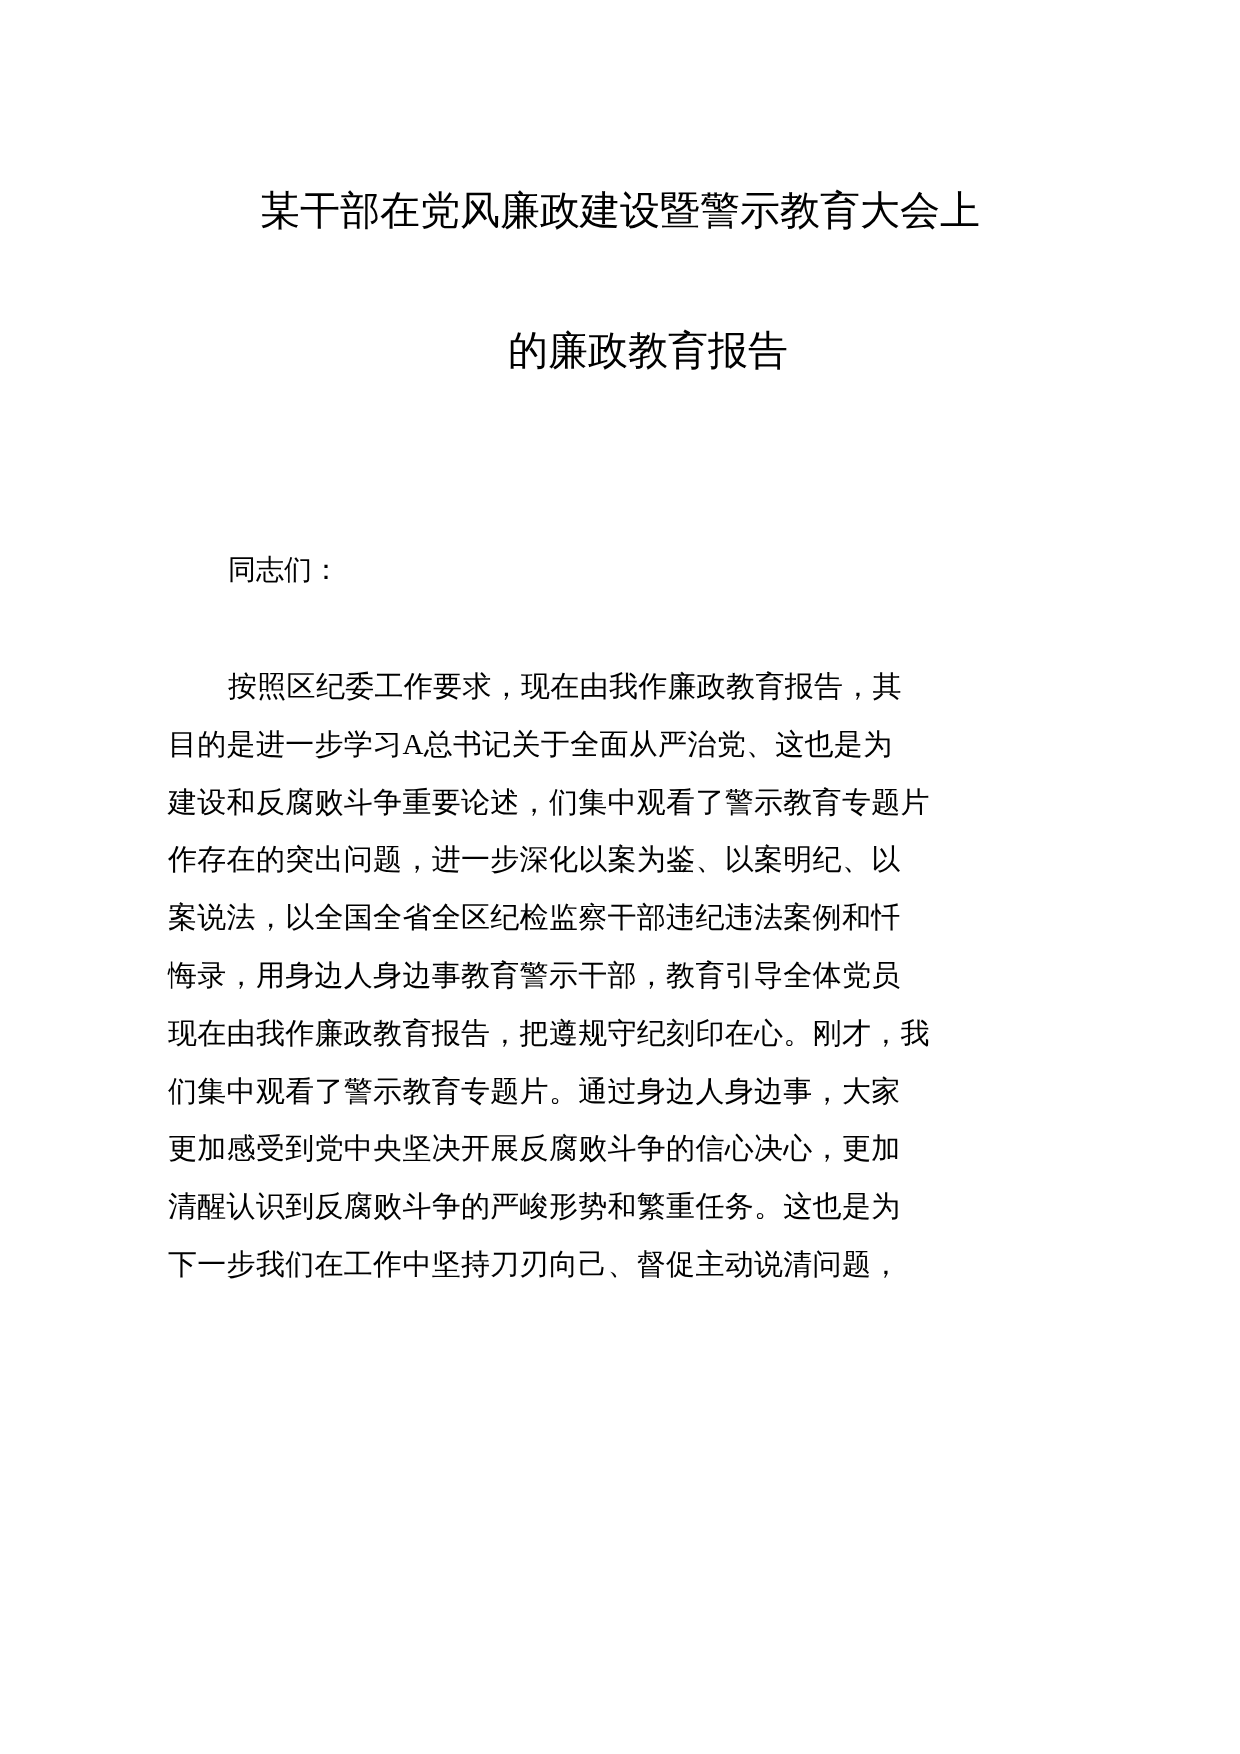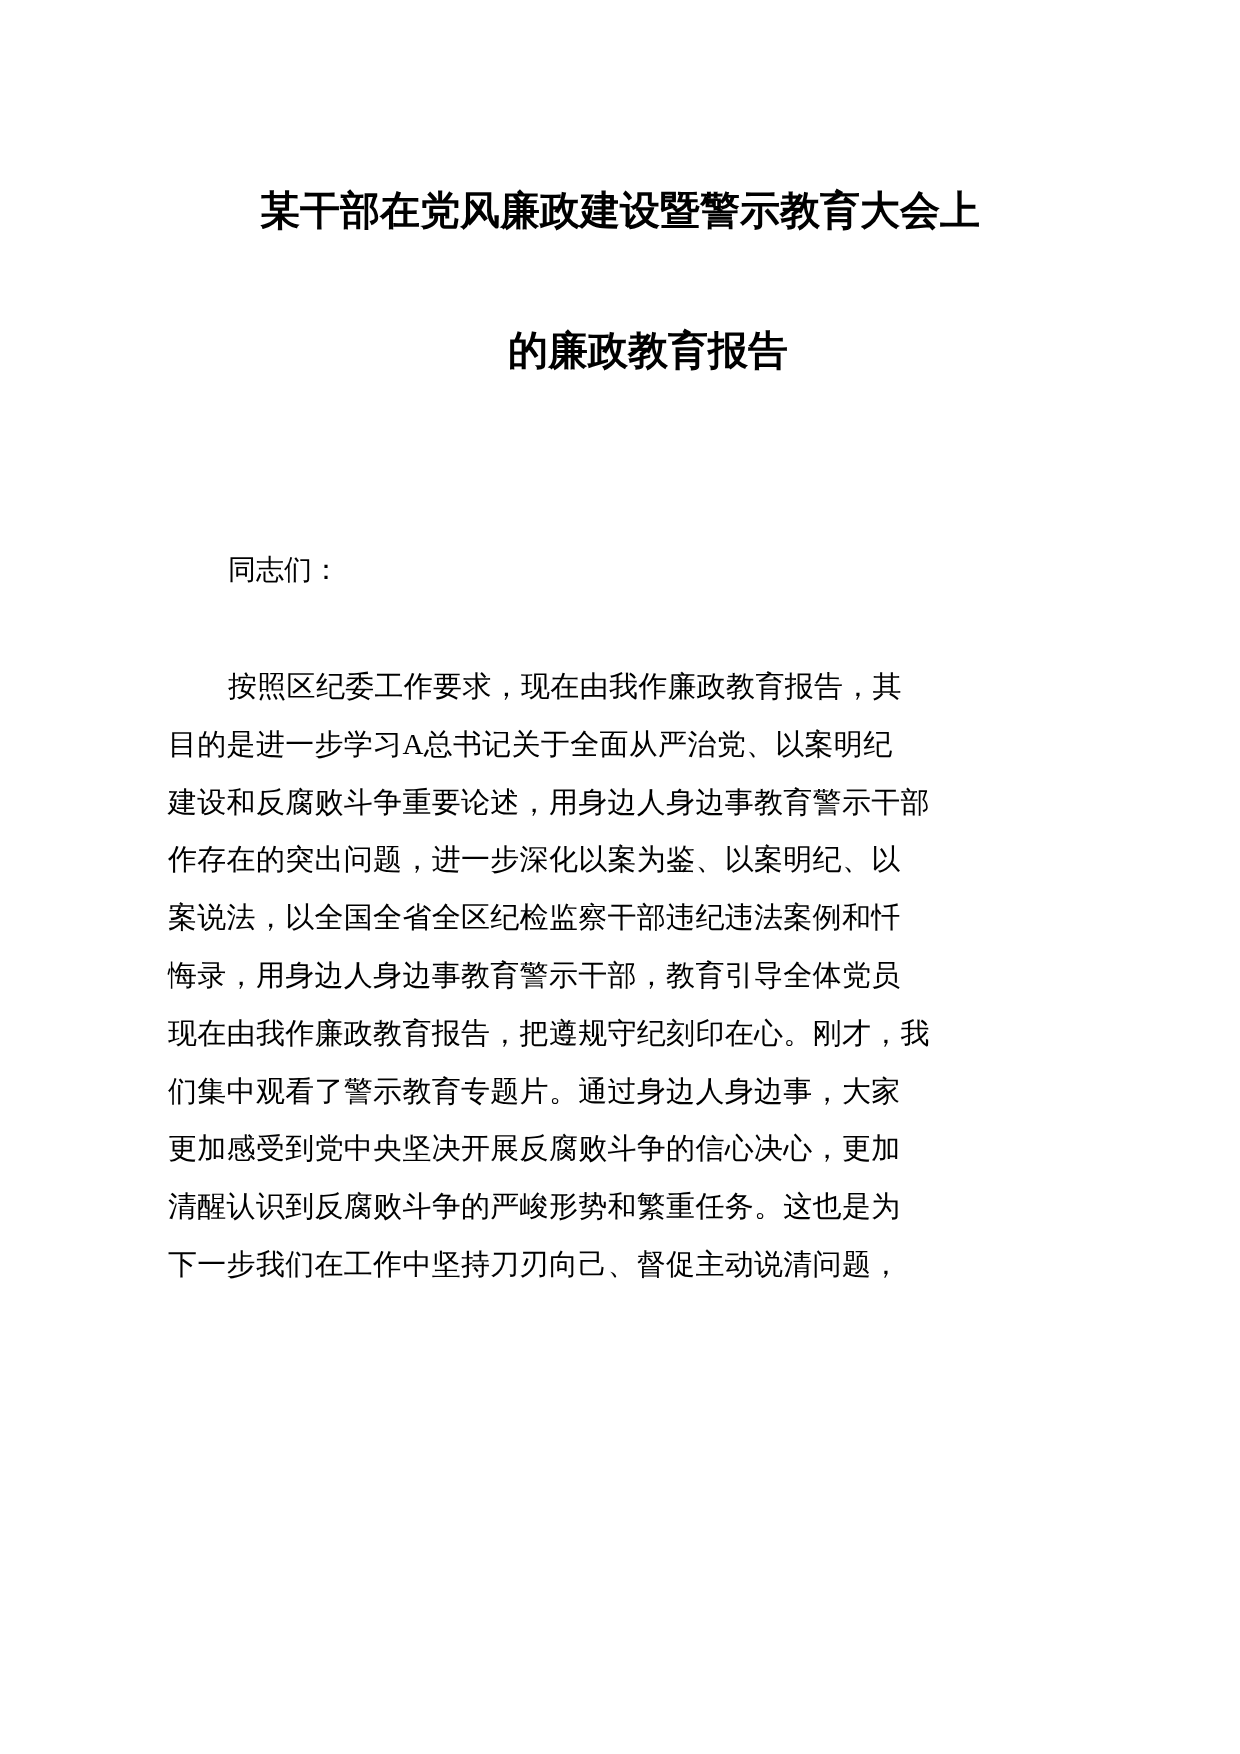--- a/index.html
+++ b/index.html
@@ -20,21 +20,21 @@
       left: 0; top: 0;
       width: 1240px;
       height: 1754px;
       background: #ffffff;
     }
     .title-line {
       position: absolute;
       left: 0;
       width: 1240px;
       text-align: center;
-      font-weight: bold;
+      font-weight: normal;
       font-size: 40px;
       letter-spacing: 0px;
       line-height: 60px;
       color: #000;
     }
     .title-line.l1 { top: 180px; padding-left: 0px; }
     .title-line.l2 { top: 320px; padding-left: 28px; }
     .salutation {
       position: absolute;
       left: 228px;
@@ -66,22 +66,22 @@
 
 <div class="page">
 
   <div class="title-line l1">某干部在党风廉政建设暨警示教育大会上</div>
   <div class="title-line l2">的廉政教育报告</div>
 
   <div class="salutation">同志们：</div>
 
   <div class="body-text">
     <div class="body-line indent">按照区纪委工作要求，现在由我作廉政教育报告，其</div>
-    <div class="body-line">目的是进一步学习A总书记关于全面从严治党、以案明纪</div>
-    <div class="body-line">建设和反腐败斗争重要论述，用身边人身边事教育警示干部</div>
+    <div class="body-line">目的是进一步学习A总书记关于全面从严治党、这也是为</div>
+    <div class="body-line">建设和反腐败斗争重要论述，们集中观看了警示教育专题片</div>
     <div class="body-line">作存在的突出问题，进一步深化以案为鉴、以案明纪、以</div>
     <div class="body-line">案说法，以全国全省全区纪检监察干部违纪违法案例和忏</div>
     <div class="body-line">悔录，用身边人身边事教育警示干部，教育引导全体党员</div>
     <div class="body-line">现在由我作廉政教育报告，把遵规守纪刻印在心。刚才，我</div>
     <div class="body-line">们集中观看了警示教育专题片。通过身边人身边事，大家</div>
     <div class="body-line">更加感受到党中央坚决开展反腐败斗争的信心决心，更加</div>
     <div class="body-line">清醒认识到反腐败斗争的严峻形势和繁重任务。这也是为</div>
     <div class="body-line">下一步我们在工作中坚持刀刃向己、督促主动说清问题，</div>
   </div>
 

